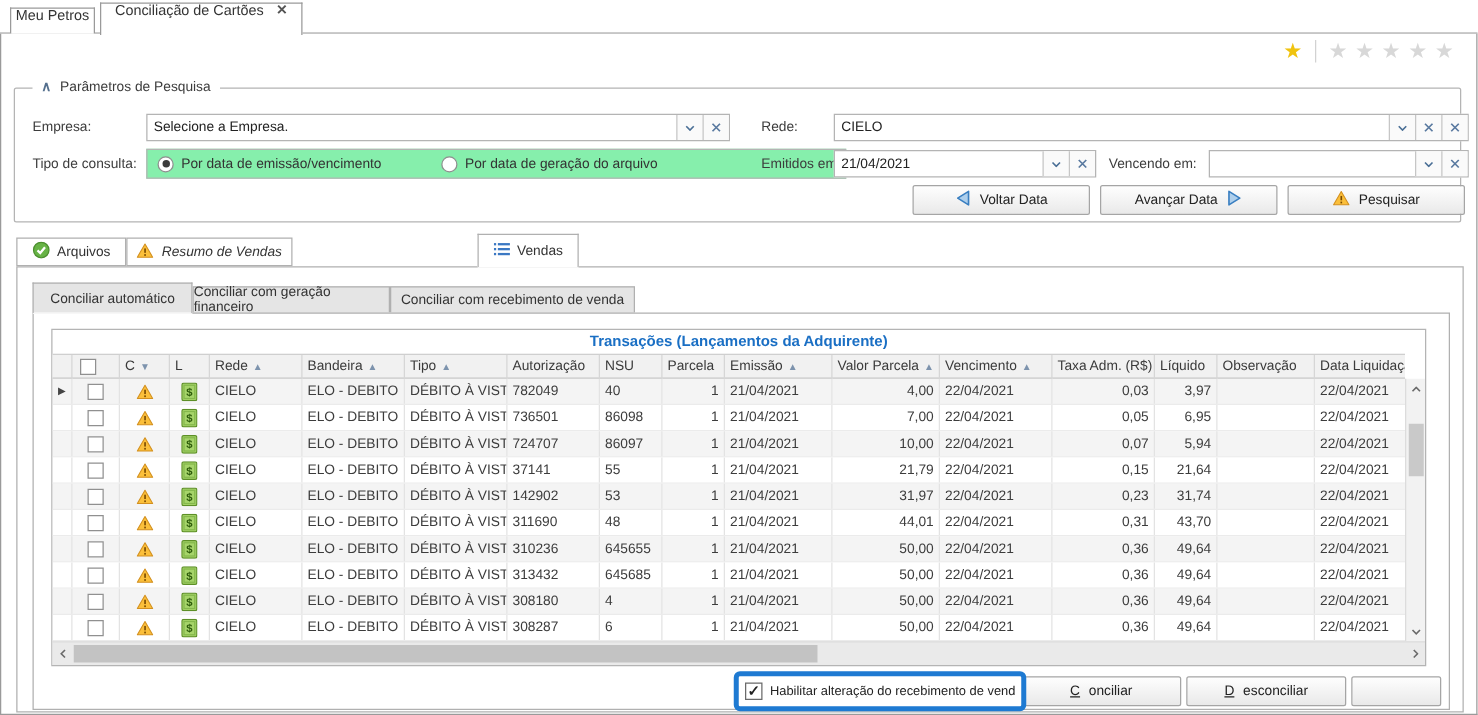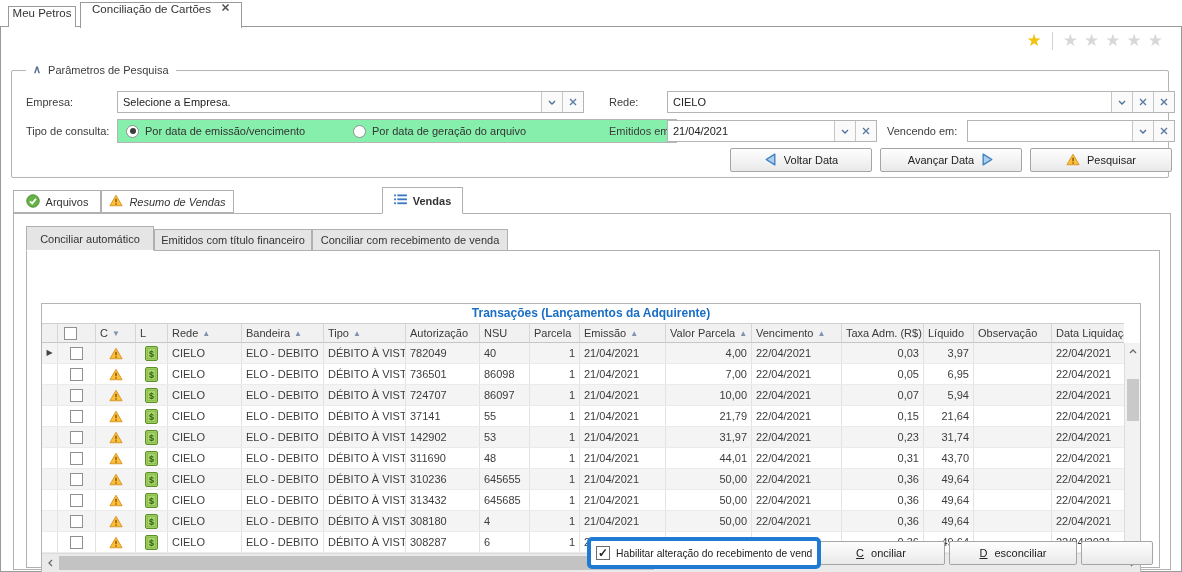--- a/index.html
+++ b/index.html
@@ -38,33 +38,33 @@
   .radio.sel::after{content:"";width:6px;height:6px;border-radius:50%;background:#3b3b3b;}
   .btn{border:1px solid #a5a5a5;background:linear-gradient(#fefefe,#e9e9e9);display:flex;align-items:center;justify-content:center;gap:7px;
        font-size:11px;color:#222;border-radius:2px;cursor:default;}
   .pbtn{position:absolute;top:77px;width:142px;height:24px;}
 
   
   .mtab{position:absolute;display:flex;align-items:center;justify-content:center;gap:6px;background:#fff;border:1px solid #b0b0b0;font-size:11px;}
   .mtab.t0{left:12px;top:163px;width:88px;height:23px;}
   .mtab.t1{left:100px;top:163px;width:133px;height:23px;font-style:italic;}
   .mtab.t2{left:233px;top:163px;width:148px;height:23px;}
-  .mtab.t3{left:381px;top:160px;width:81px;height:27px;border-bottom:1px solid #fff;z-index:3;font-weight:bold;}
+  .mtab.t3{left:381px;top:160px;width:81px;height:27px;border-bottom:1px solid #fff;z-index:3;}
 
   .vendas-panel{position:absolute;left:12px;top:186px;width:1158px;height:357px;border:1px solid #b0b0b0;background:#fff;}
 
   
   .stab{position:absolute;display:flex;align-items:center;justify-content:center;background:#e5e5e5;border:1px solid #b0b0b0;font-size:11px;}
   .stab.s0{left:12px;top:12px;width:128px;height:25px;border-bottom:1px solid #fff;z-index:3;}
   .stab.s1{left:140px;top:15px;width:158px;height:22px;}
   .stab.s2{left:298px;top:15px;width:196px;height:22px;}
   .sub-panel{position:absolute;left:12px;top:36px;width:1134px;height:318px;border:1px solid #b0b0b0;background:#fff;}
 
   
-  .grid-box{position:absolute;left:14px;top:12px;width:1100px;height:270px;border:1px solid #b4b4b4;background:#fff;margin-top:40px;}
+  .grid-box{position:absolute;left:14px;top:12px;width:1100px;height:270px;border:1px solid #b4b4b4;background:#fff;}
   .grid-title{height:19px;line-height:19px;text-align:center;color:#1a6fc4;font-weight:bold;font-size:12px;}
   .grid-header{position:absolute;left:0;top:19px;width:1082px;height:20px;display:flex;border-top:1px solid #cfcfcf;background:#f1f1f1;}
   .hcell{height:19px;display:flex;align-items:center;padding:0 4px;border-right:1px solid #d6d6d6;border-bottom:1px solid #c6c6c6;
          color:#3a3a3a;overflow:hidden;white-space:nowrap;gap:4px;}
   .sortg{font-size:8px;color:#7d93ad;}
   .grid-body{position:absolute;left:0;top:39px;width:1082px;height:210px;overflow:hidden;}
   .grid-row{display:flex;height:21px;border-bottom:1px solid #ebebeb;background:#fff;}
   .grid-row.alt{background:#f4f4f4;}
   .cell{height:20px;line-height:20px;padding:0 4px;border-right:1px solid #e3e3e3;overflow:hidden;white-space:nowrap;color:#3c3c3c;}
   .cell.icn{display:flex;align-items:center;justify-content:center;padding:0;}
@@ -247,21 +247,21 @@
           </g>
         </svg></span>
     <span>Vendas</span>
   </div>
 
   <div class="vendas-panel">
     <div class="stab s0">
       <span>Conciliar automático</span>
     </div>
     <div class="stab s1">
-      <span>Emitidos com título financeiro</span>
+      <span>Conciliar com geração financeiro</span>
     </div>
     <div class="stab s2">
       <span>Conciliar com recebimento de venda</span>
     </div>
 
     <div class="sub-panel">
 
       <div class="grid-box">
         <div class="grid-title">Transações (Lançamentos da Adquirente)</div>
 

